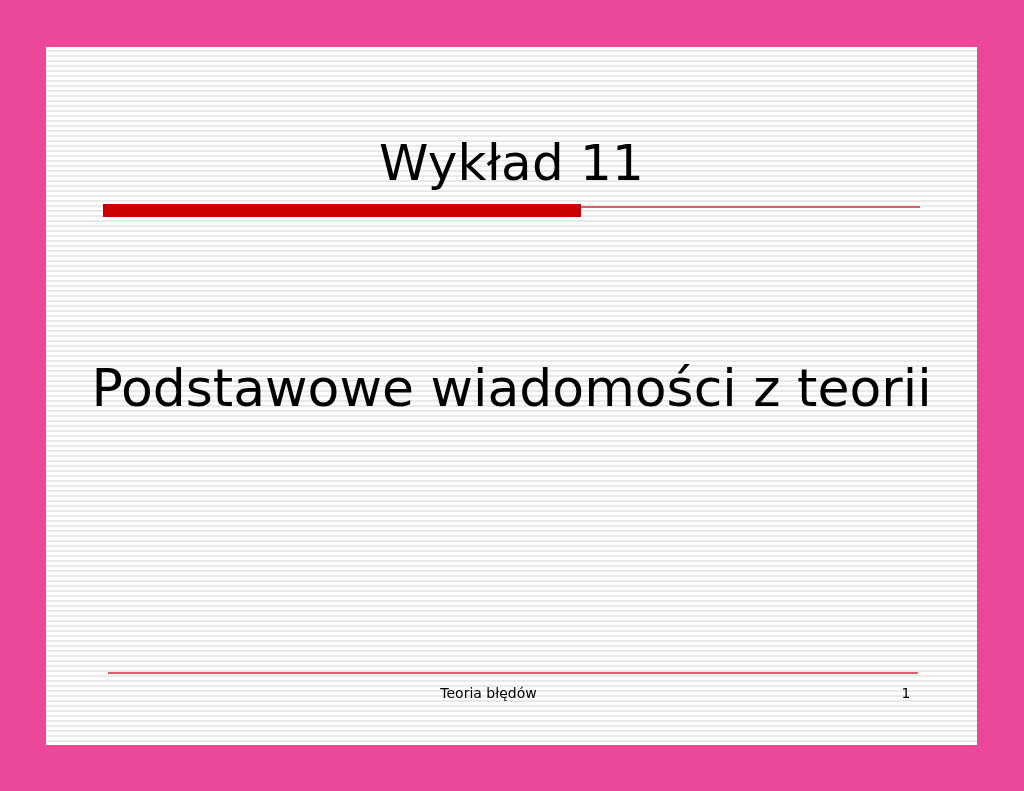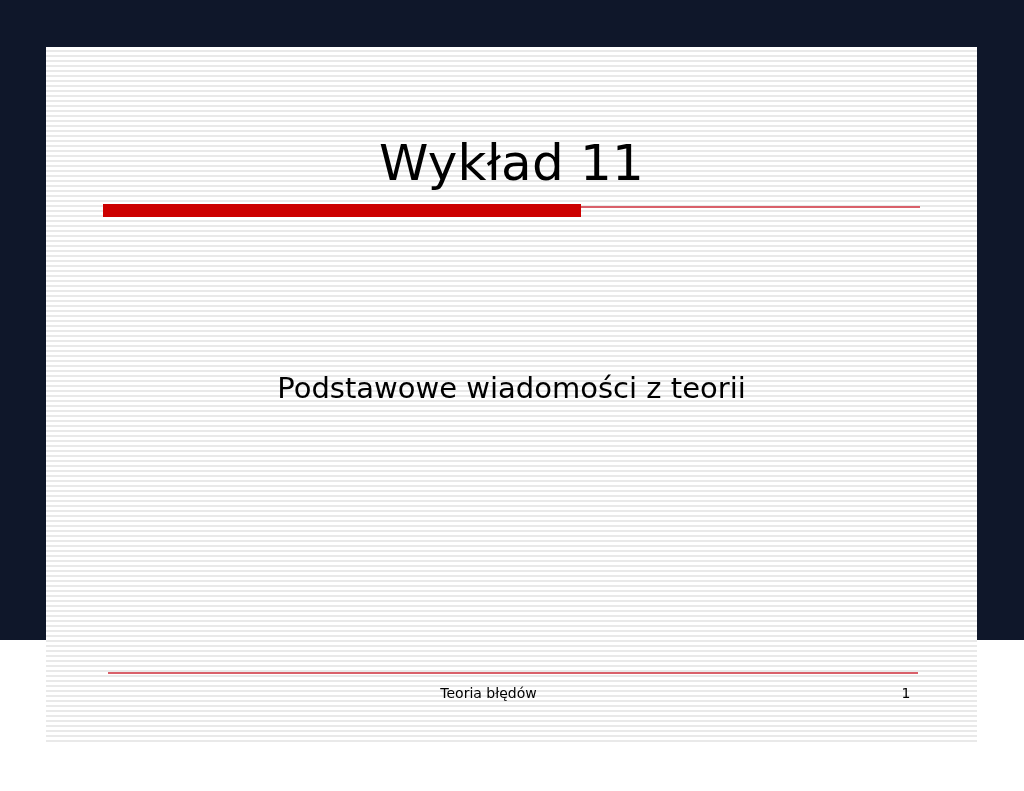--- a/index.html
+++ b/index.html
@@ -10,22 +10,22 @@
   body {
     width: 1024px;
     height: 791px;
     overflow: hidden;
     font-family: "DejaVu Sans", sans-serif;
   }
 
   #slide-canvas {
     position: relative;
     width: 1024px;
-    height: 640px;
-    background: #0f172a;
+    height: 791px;
+    background: #ec4899;
   }
 
   
   #slide {
     position: absolute;
     left: 46px;
     top: 47px;
     width: 931px;
     height: 698px;
     background-color: #ffffff;
@@ -84,21 +84,21 @@
 
   
   #subtitle-block {
     position: absolute;
     left: 40px;
     top: 315px;
     width: 851px;
     text-align: center;
   }
   .subtitle-line {
-    font-size: 29px;
+    font-size: 52px;
     line-height: 52px;
     font-weight: normal;
     color: #000000;
     white-space: nowrap;
   }
 
   
   #footer-rule {
     position: absolute;
     left: 62px;       

